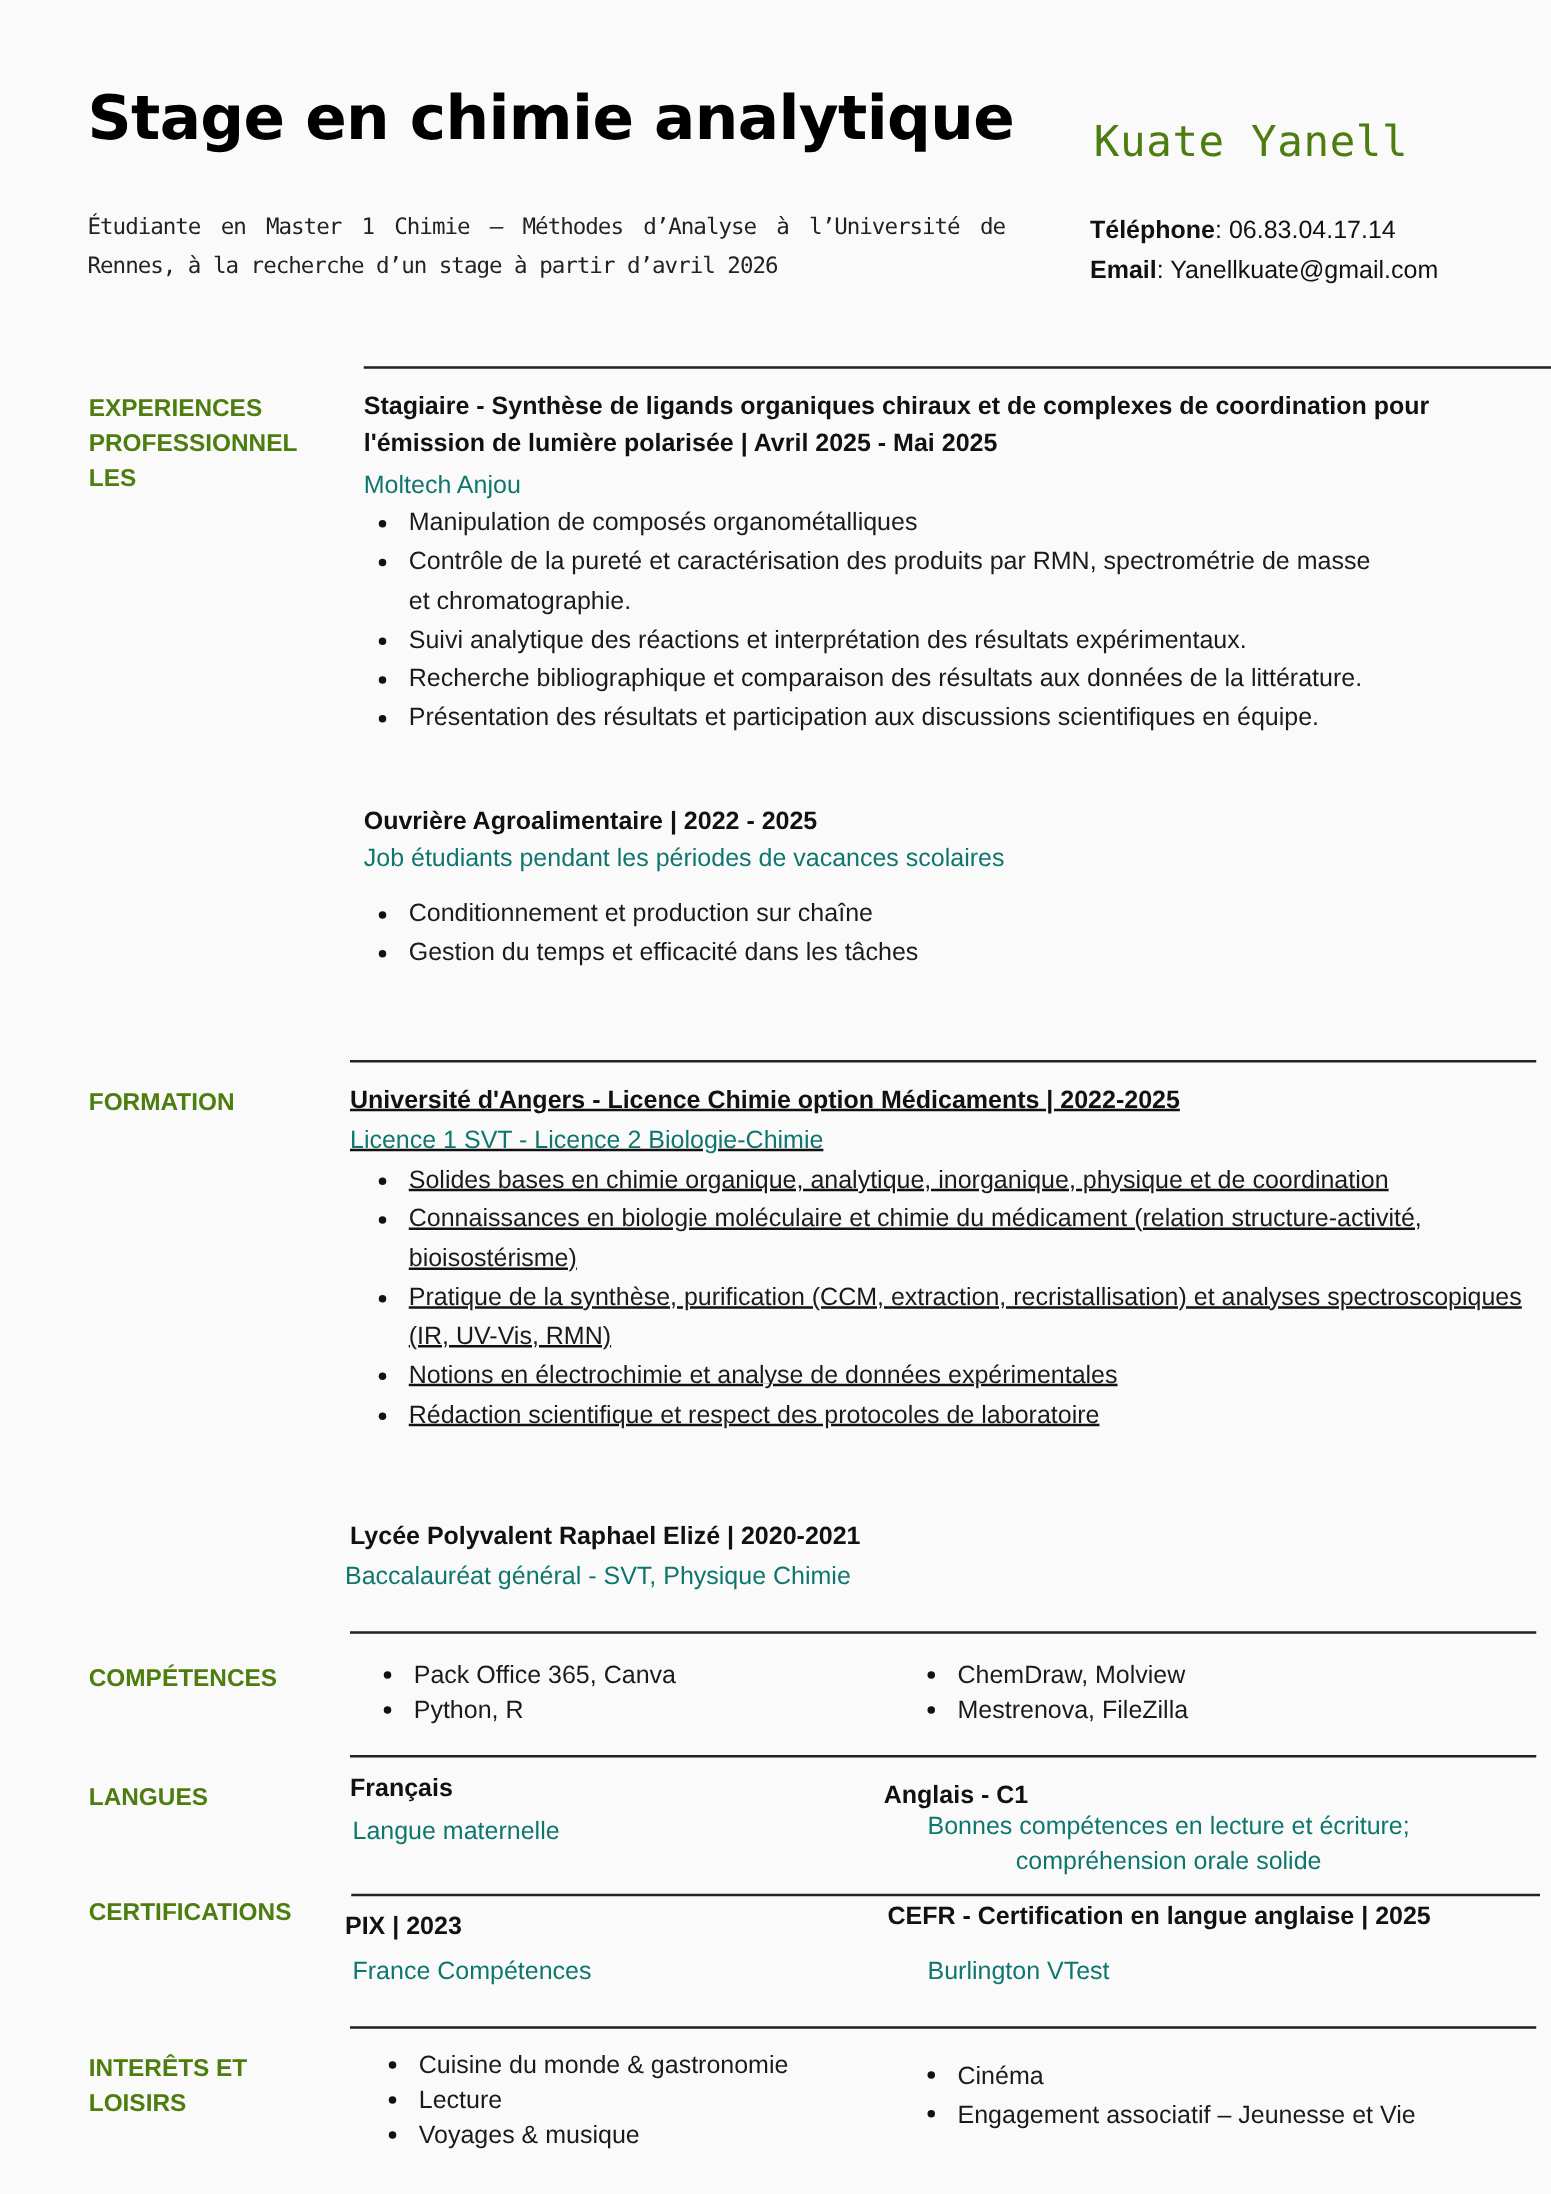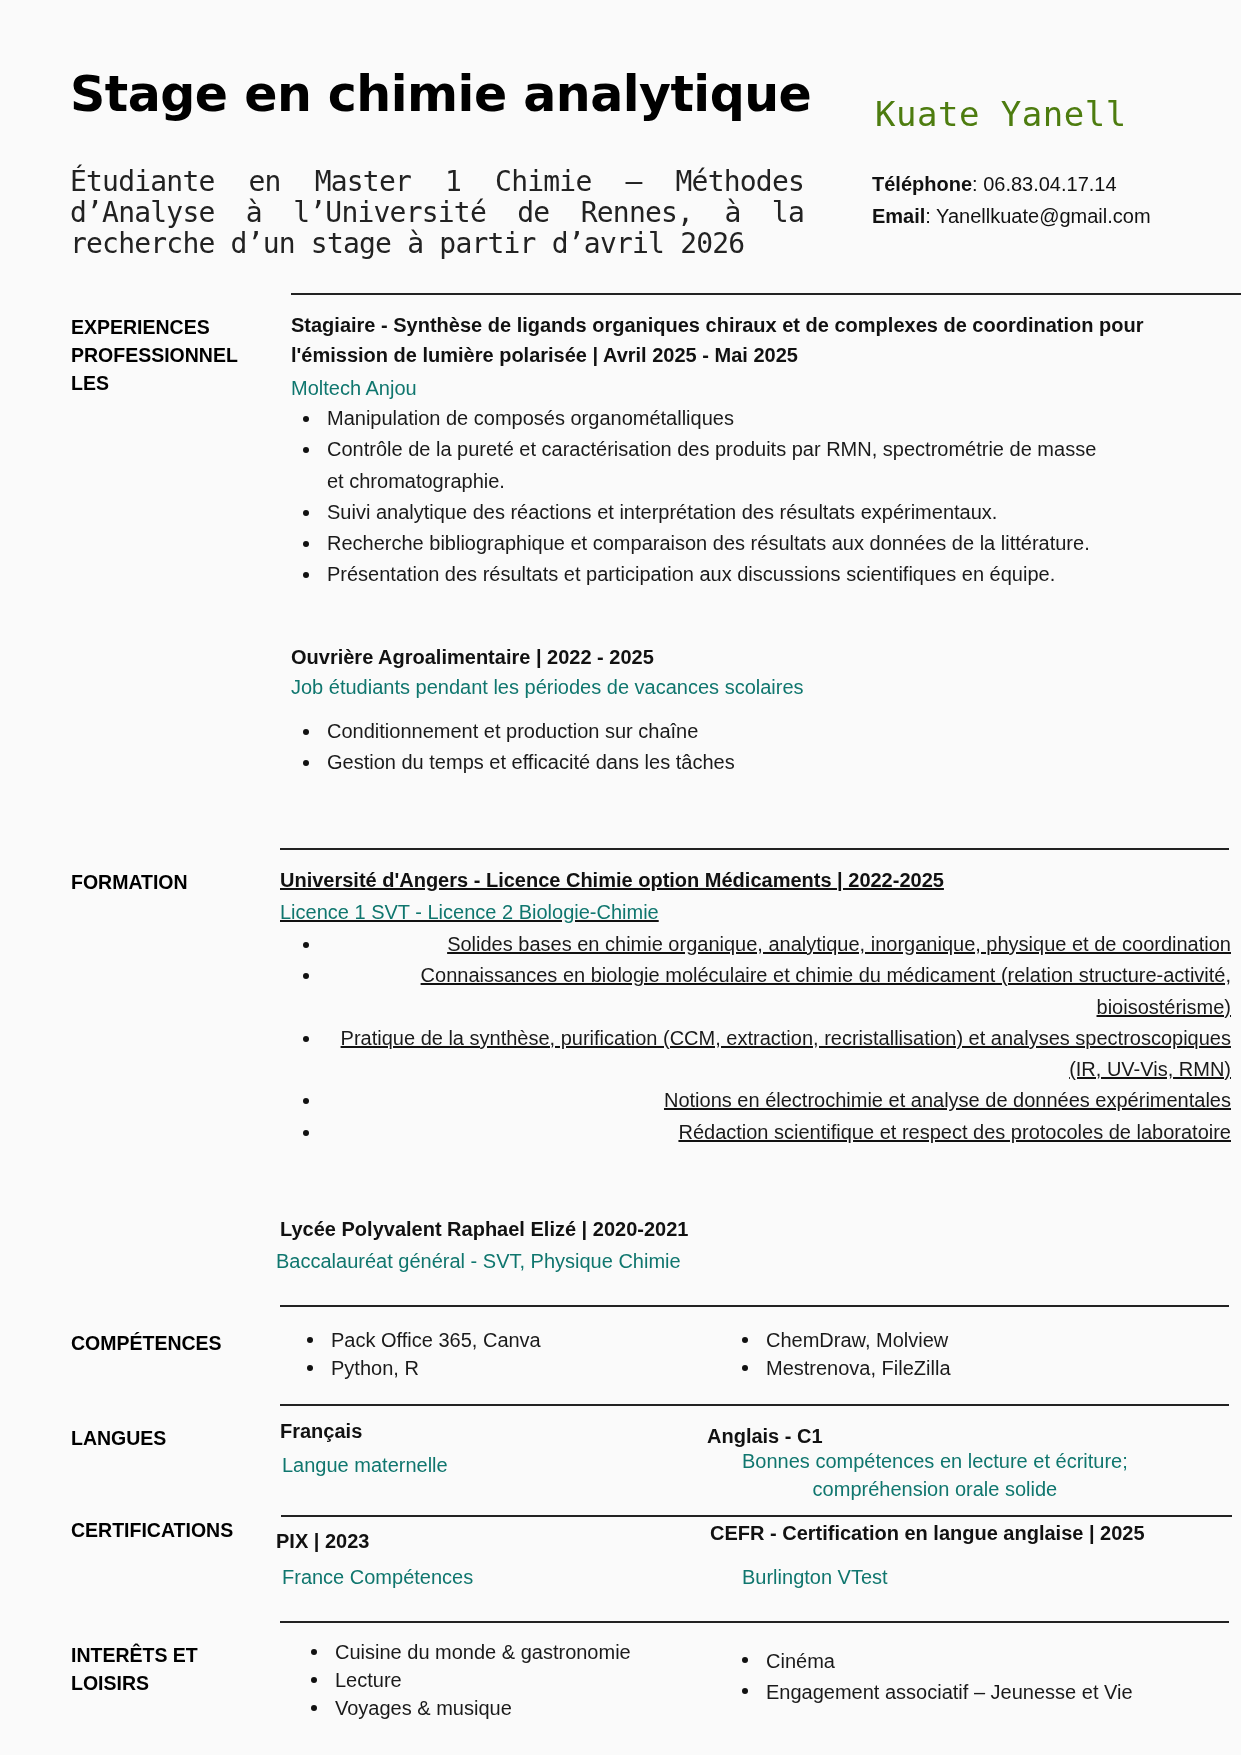--- a/index.html
+++ b/index.html
@@ -12,30 +12,30 @@
   .title {
     left: 70px; top: 66px; font-size: 49px; font-weight: bold;
     font-family: "DejaVu Sans", sans-serif; letter-spacing: -0.5px; color: #000;
     white-space: nowrap;
   }
   .name {
     left: 875px; top: 94px; font-size: 34px; font-family: "DejaVu Sans Mono", monospace;
     color: #4d7c0f; letter-spacing: 0.5px; white-space: nowrap;
   }
   .summary {
-    left: 70px; top: 166px; width: 734px; font-size: 28px; line-height: 31px;
+    left: 70px; top: 166px; width: 734px; font-size: 18px; line-height: 31px;
     font-family: "DejaVu Sans Mono", monospace; text-align: justify; color: #222;
     letter-spacing: -0.8px;
   }
   .contact { left: 872px; top: 168px; font-size: 20px; line-height: 32px; color: #111; }
   .contact b { font-weight: bold; }
   .rule { height: 2px; background: #222; }
   .section-label {
     left: 71px; font-size: 19.5px; font-weight: bold; line-height: 28px;
-    font-family: "Liberation Sans", sans-serif; color: #000000;
+    font-family: "Liberation Sans", sans-serif; color: #4d7c0f;
   }
   .body-text { font-size: 20px; color: #0f766e; }
   .h-item { font-size: 20px; font-weight: bold; color: #111; line-height: 30px; }
   ul { margin: 0; padding: 0; list-style: none; }
   li { position: relative; padding-left: 36px; font-size: 20px; line-height: 31.3px; color: #1a1a1a; }
   li::before {
     content: ""; position: absolute; left: 12px; top: 13px; width: 6px; height: 6px;
     border-radius: 50%; background: #111;
   }
   li.tight { line-height: 28px; }
@@ -79,21 +79,21 @@
     <li>Conditionnement et production sur chaîne</li>
     <li>Gestion du temps et efficacité dans les tâches</li>
   </ul>
 </div>
 
 <div class="abs rule" style="left:280px; top:848px; width:949px;"></div>
 <div class="abs section-label" style="top:868px;">FORMATION</div>
 <div class="abs" style="left:280px; top:865px; width:950px;text-decoration:underline;">
   <div class="h-item">Université d'Angers - Licence Chimie option Médicaments | 2022-2025</div>
   <div class="body-text" style="line-height:34px;">Licence 1 SVT - Licence 2 Biologie-Chimie</div>
-  <ul style="margin-left:11px; width:940px;text-align:right;">
+  <ul style="margin-left:11px; width:940px;">
     <li>Solides bases en chimie organique, analytique, inorganique, physique et de coordination</li>
     <li>Connaissances en biologie moléculaire et chimie du médicament (relation structure-activité, bioisostérisme)</li>
     <li>Pratique de la synthèse, purification (CCM, extraction, recristallisation) et analyses spectroscopiques (IR, UV-Vis, RMN)</li>
     <li>Notions en électrochimie et analyse de données expérimentales</li>
     <li>Rédaction scientifique et respect des protocoles de laboratoire</li>
   </ul>
 </div>
 <div class="abs" style="left:280px; top:1214px;">
   <div class="h-item">Lycée Polyvalent Raphael Elizé | 2020-2021</div>
   <div class="body-text" style="line-height:34px; margin-left:-4px;">Baccalauréat général - SVT, Physique Chimie</div>

